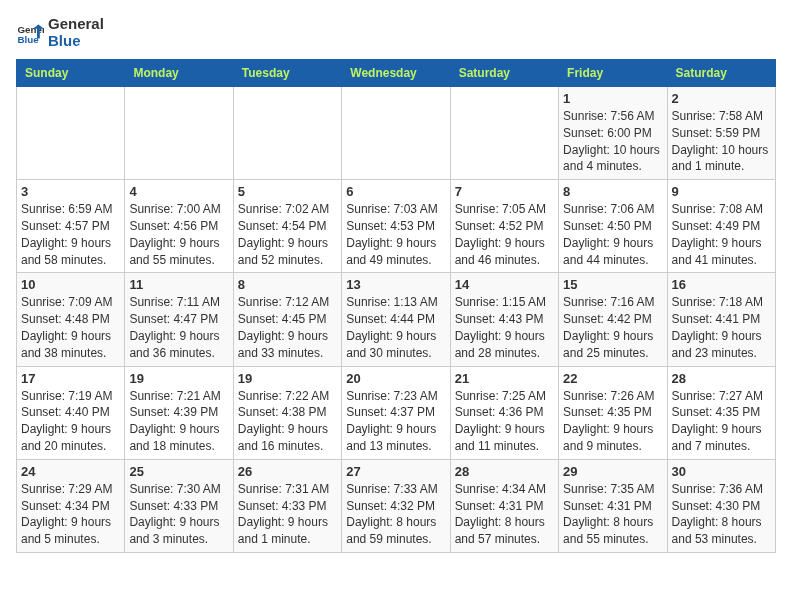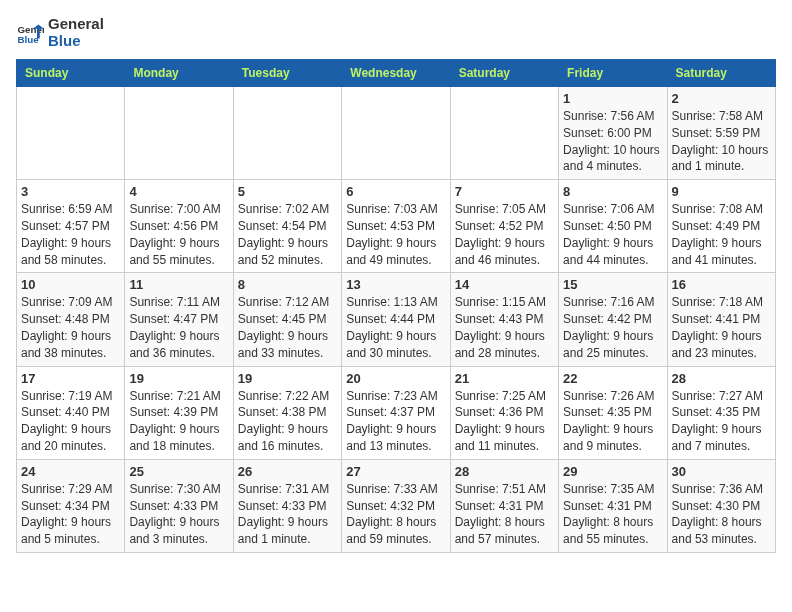--- a/index.html
+++ b/index.html
@@ -308,21 +308,21 @@
         </td>
         <td>
           <div class="day-number">27</div>
           <div class="day-info">Sunrise: 7:33 AM
 Sunset: 4:32 PM
 Daylight: 8 hours
 and 59 minutes.</div>
         </td>
         <td>
           <div class="day-number">28</div>
-          <div class="day-info">Sunrise: 7:51 AM
+          <div class="day-info">Sunrise: 4:34 AM
 Sunset: 4:31 PM
 Daylight: 8 hours
 and 57 minutes.</div>
         </td>
         <td>
           <div class="day-number">29</div>
           <div class="day-info">Sunrise: 7:35 AM
 Sunset: 4:31 PM
 Daylight: 8 hours
 and 55 minutes.</div>

